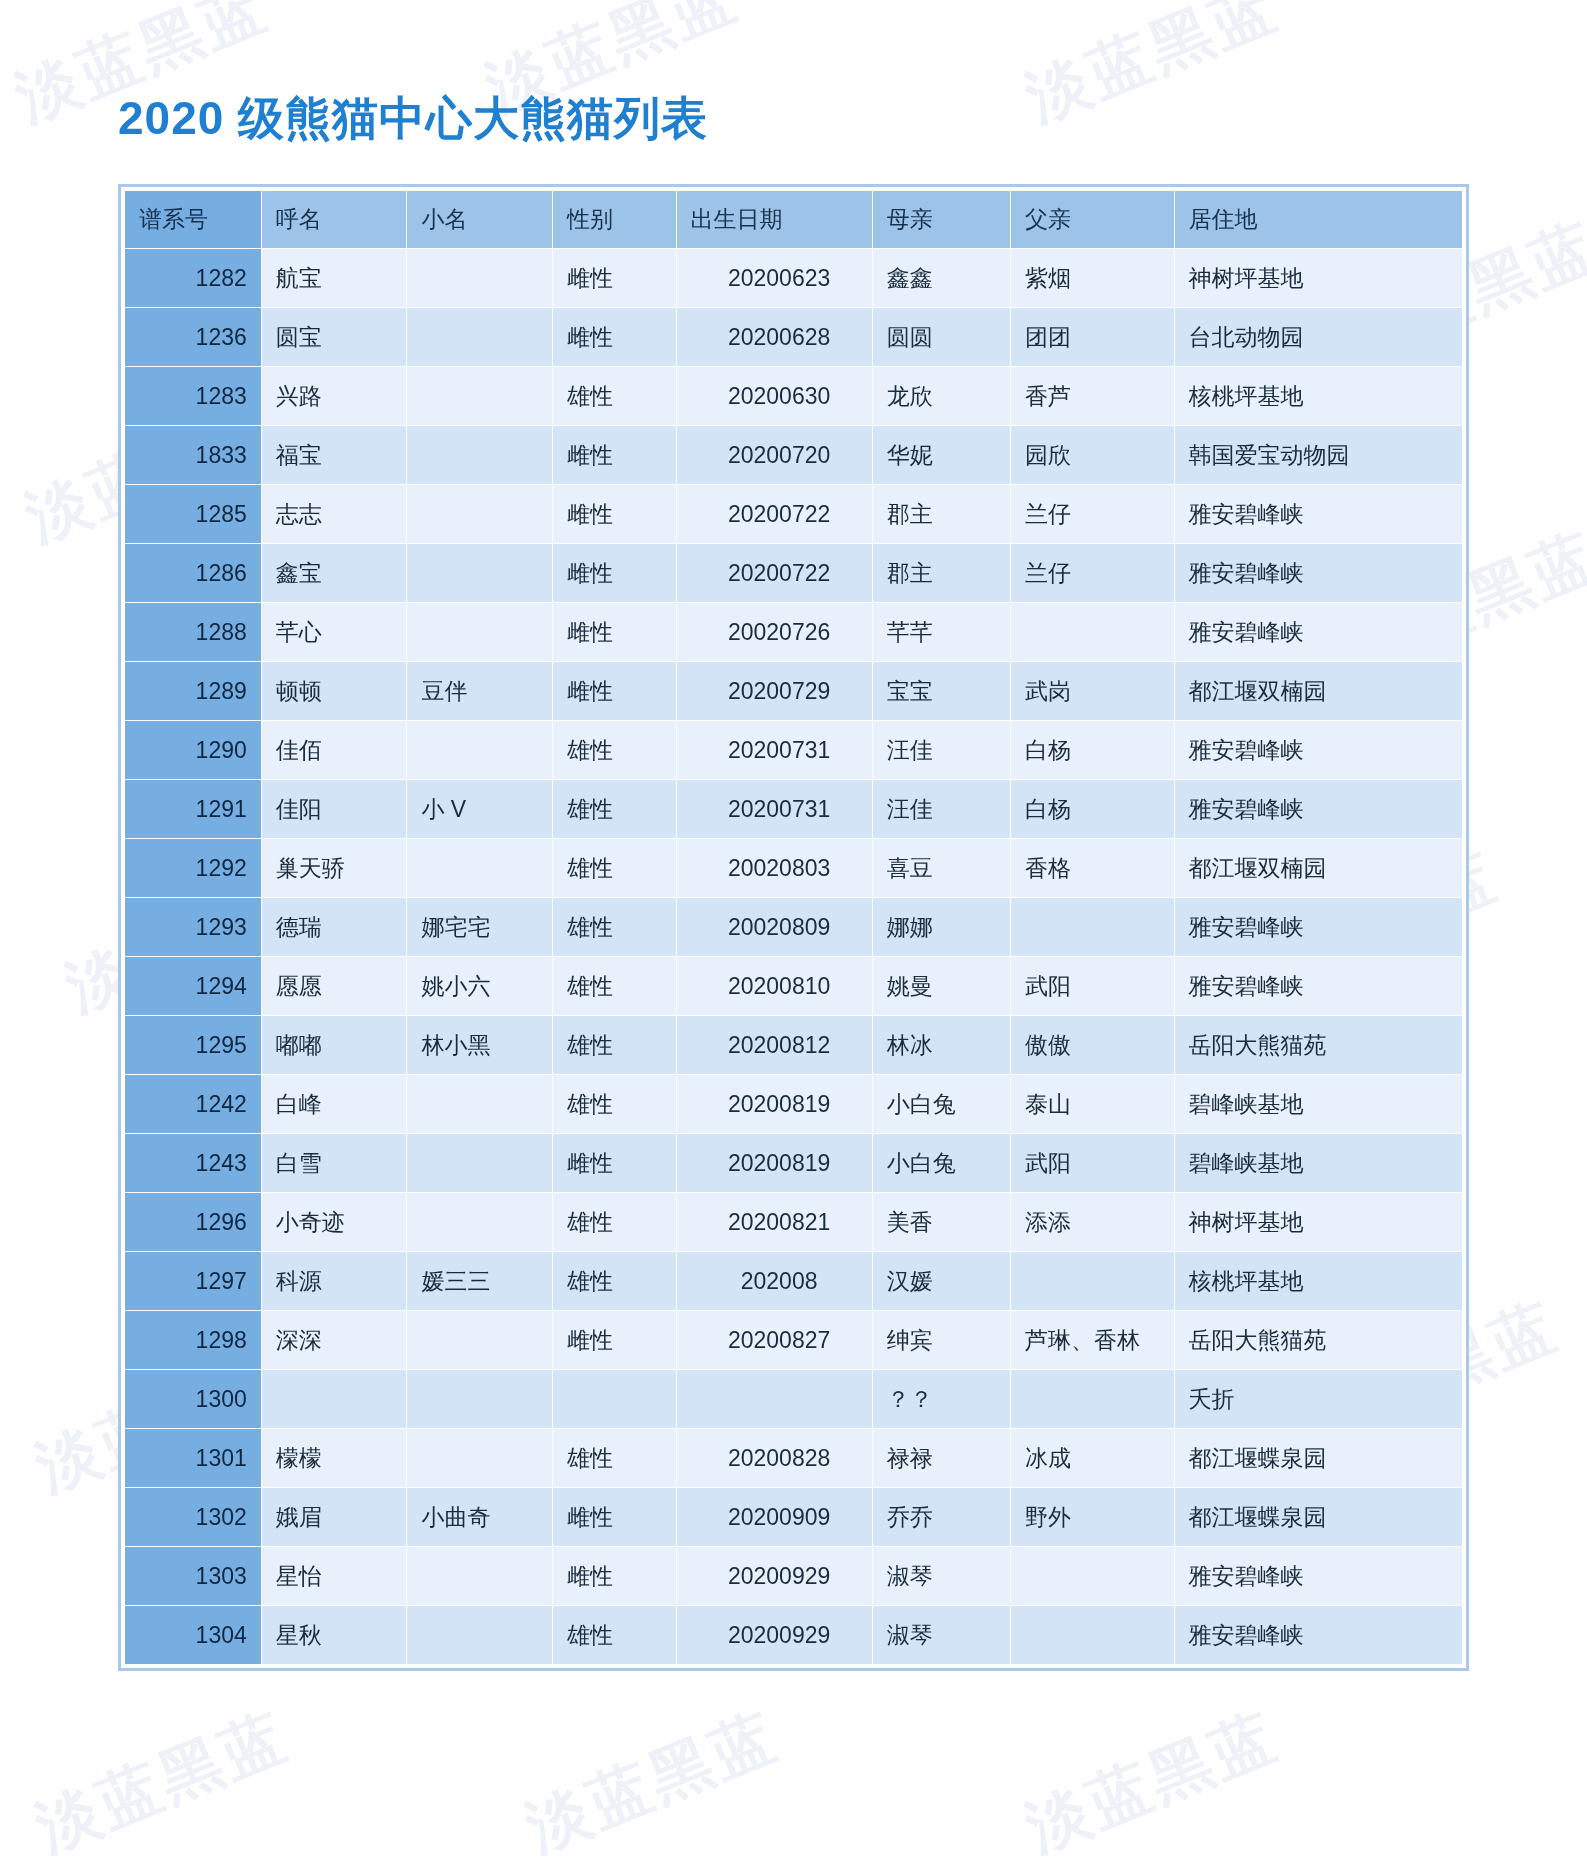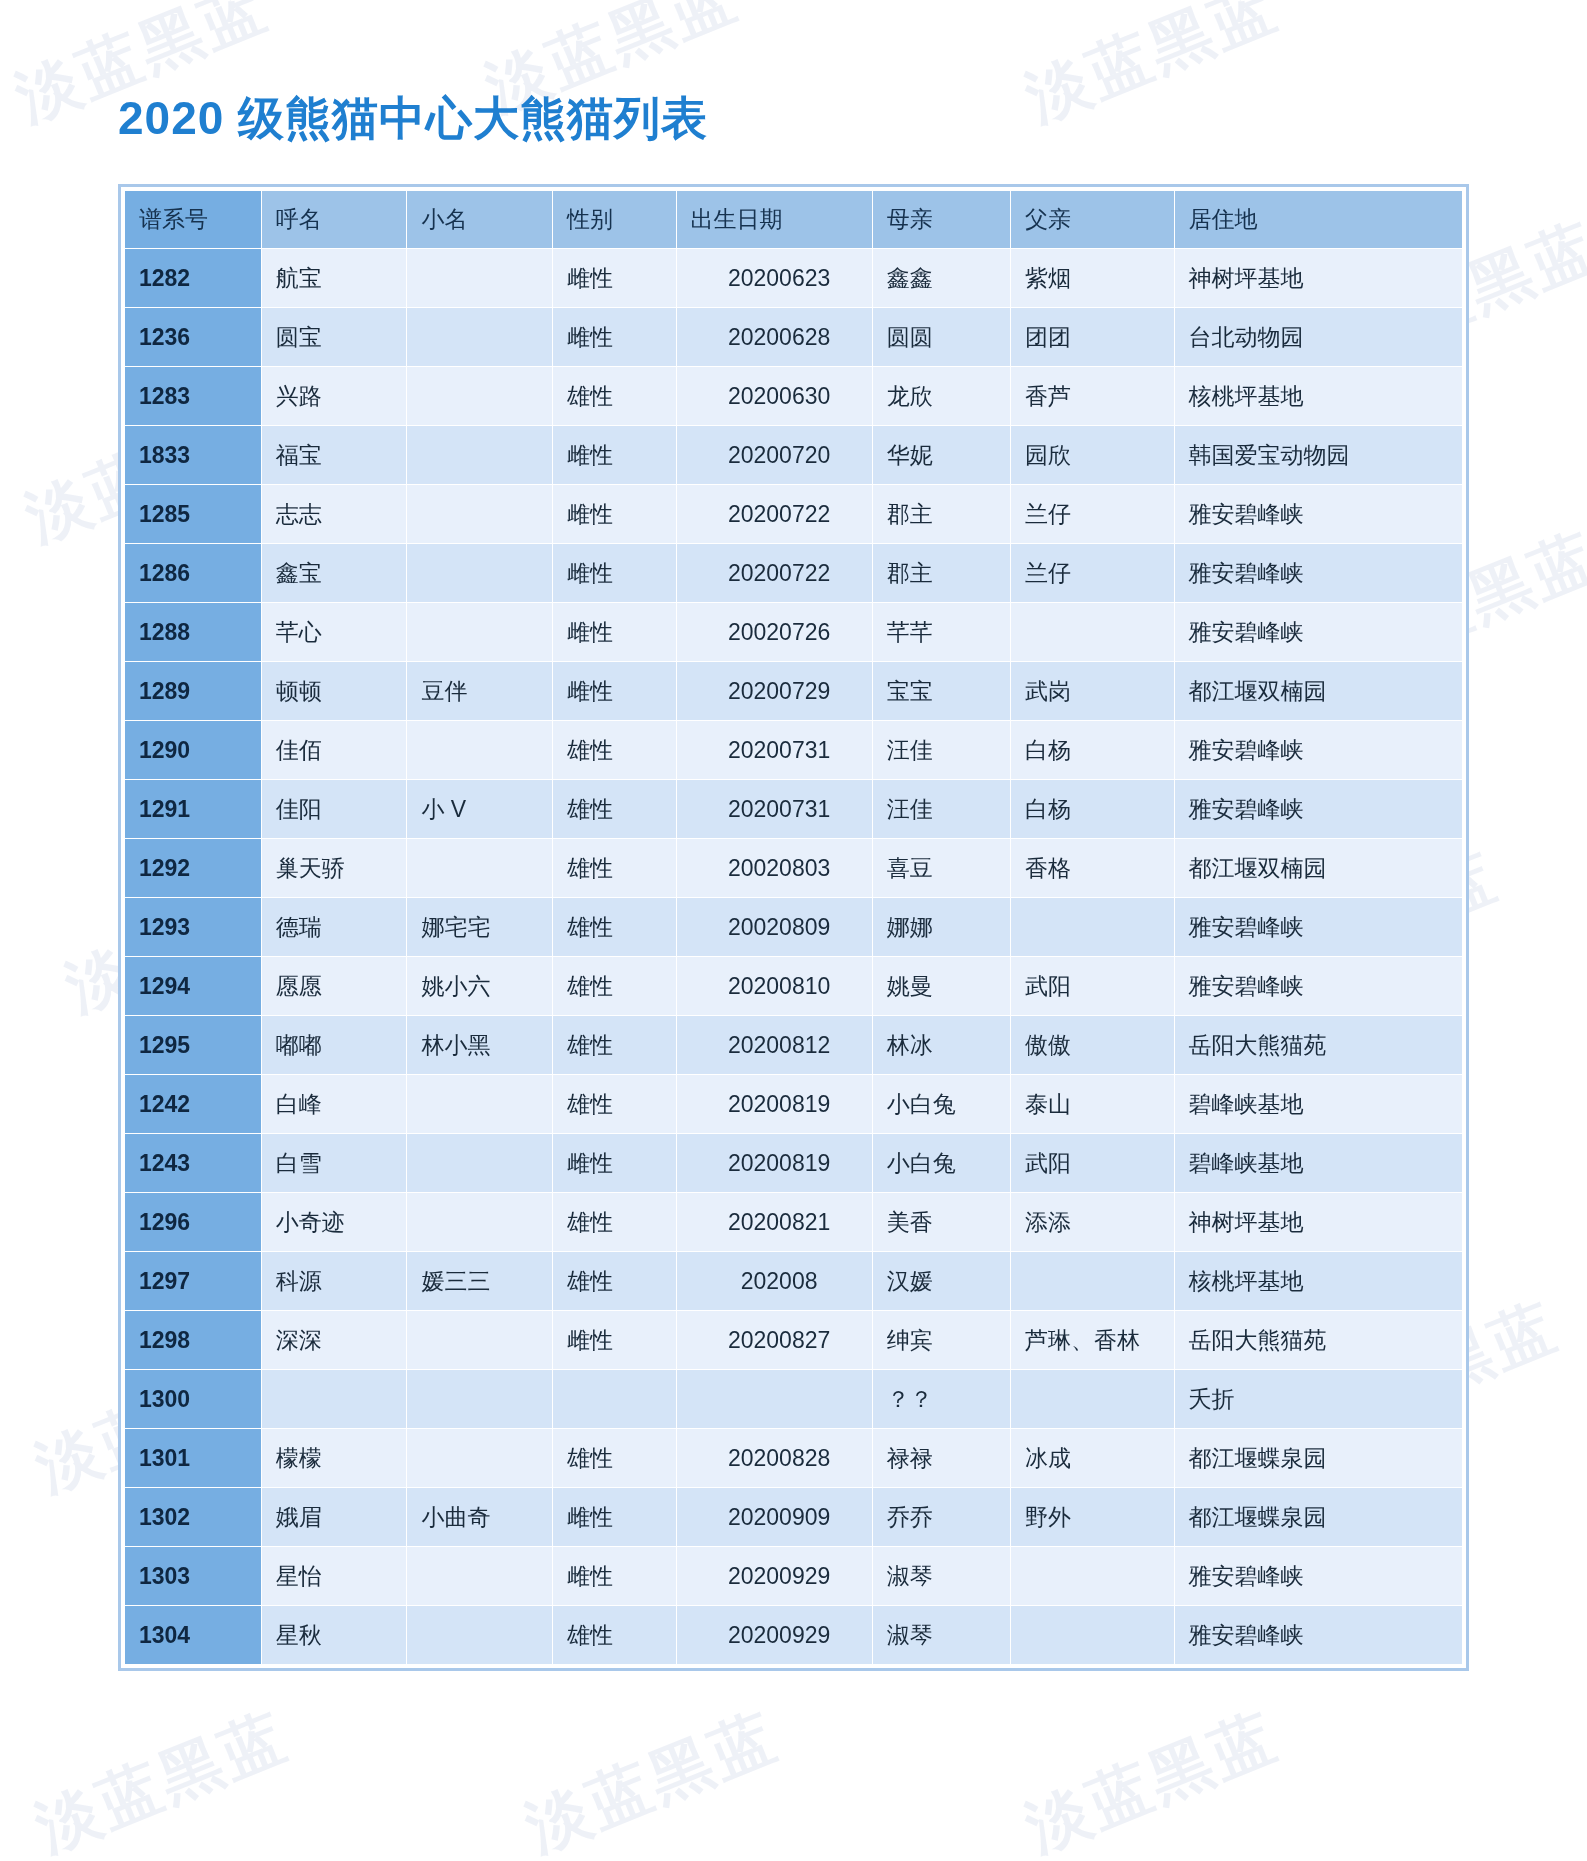--- a/index.html
+++ b/index.html
@@ -86,22 +86,22 @@
   }
 
   
   tbody tr:nth-child(odd) td { background: #e8f0fb; }
   tbody tr:nth-child(even) td { background: #d4e4f7; }
 
   
   tbody td.col-id {
     background: #76aee2 !important;
     color: #0f2741;
-    text-align: left;
-    font-weight: 700;
+    text-align: right;
+    font-weight: 400;
   }
   thead th.col-id { background: #76aee2; }
 
   
   col.c0 { width: 9.2%; }
   col.c1 { width: 9.8%; }
   col.c2 { width: 9.8%; }
   col.c3 { width: 8.3%; }
   col.c4 { width: 13.2%; }
   col.c5 { width: 9.3%; }

